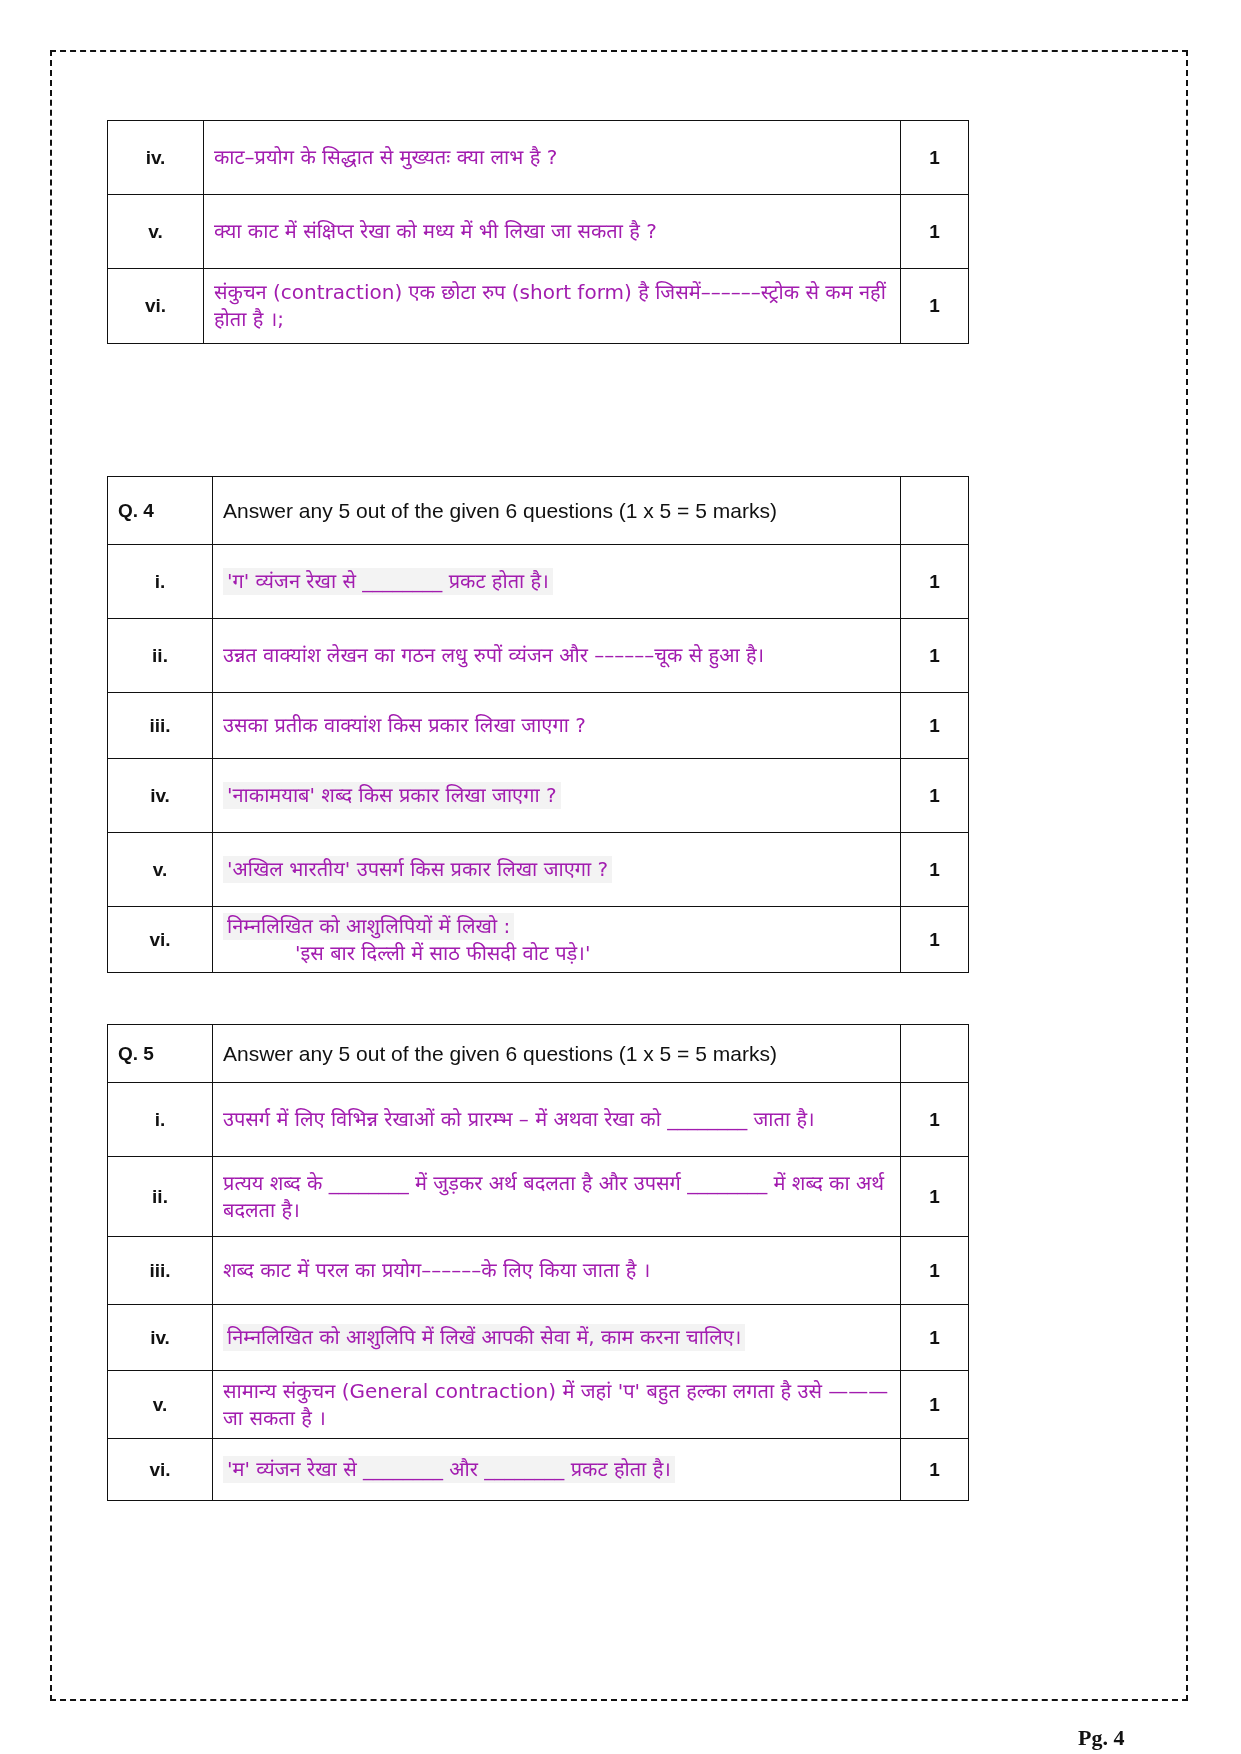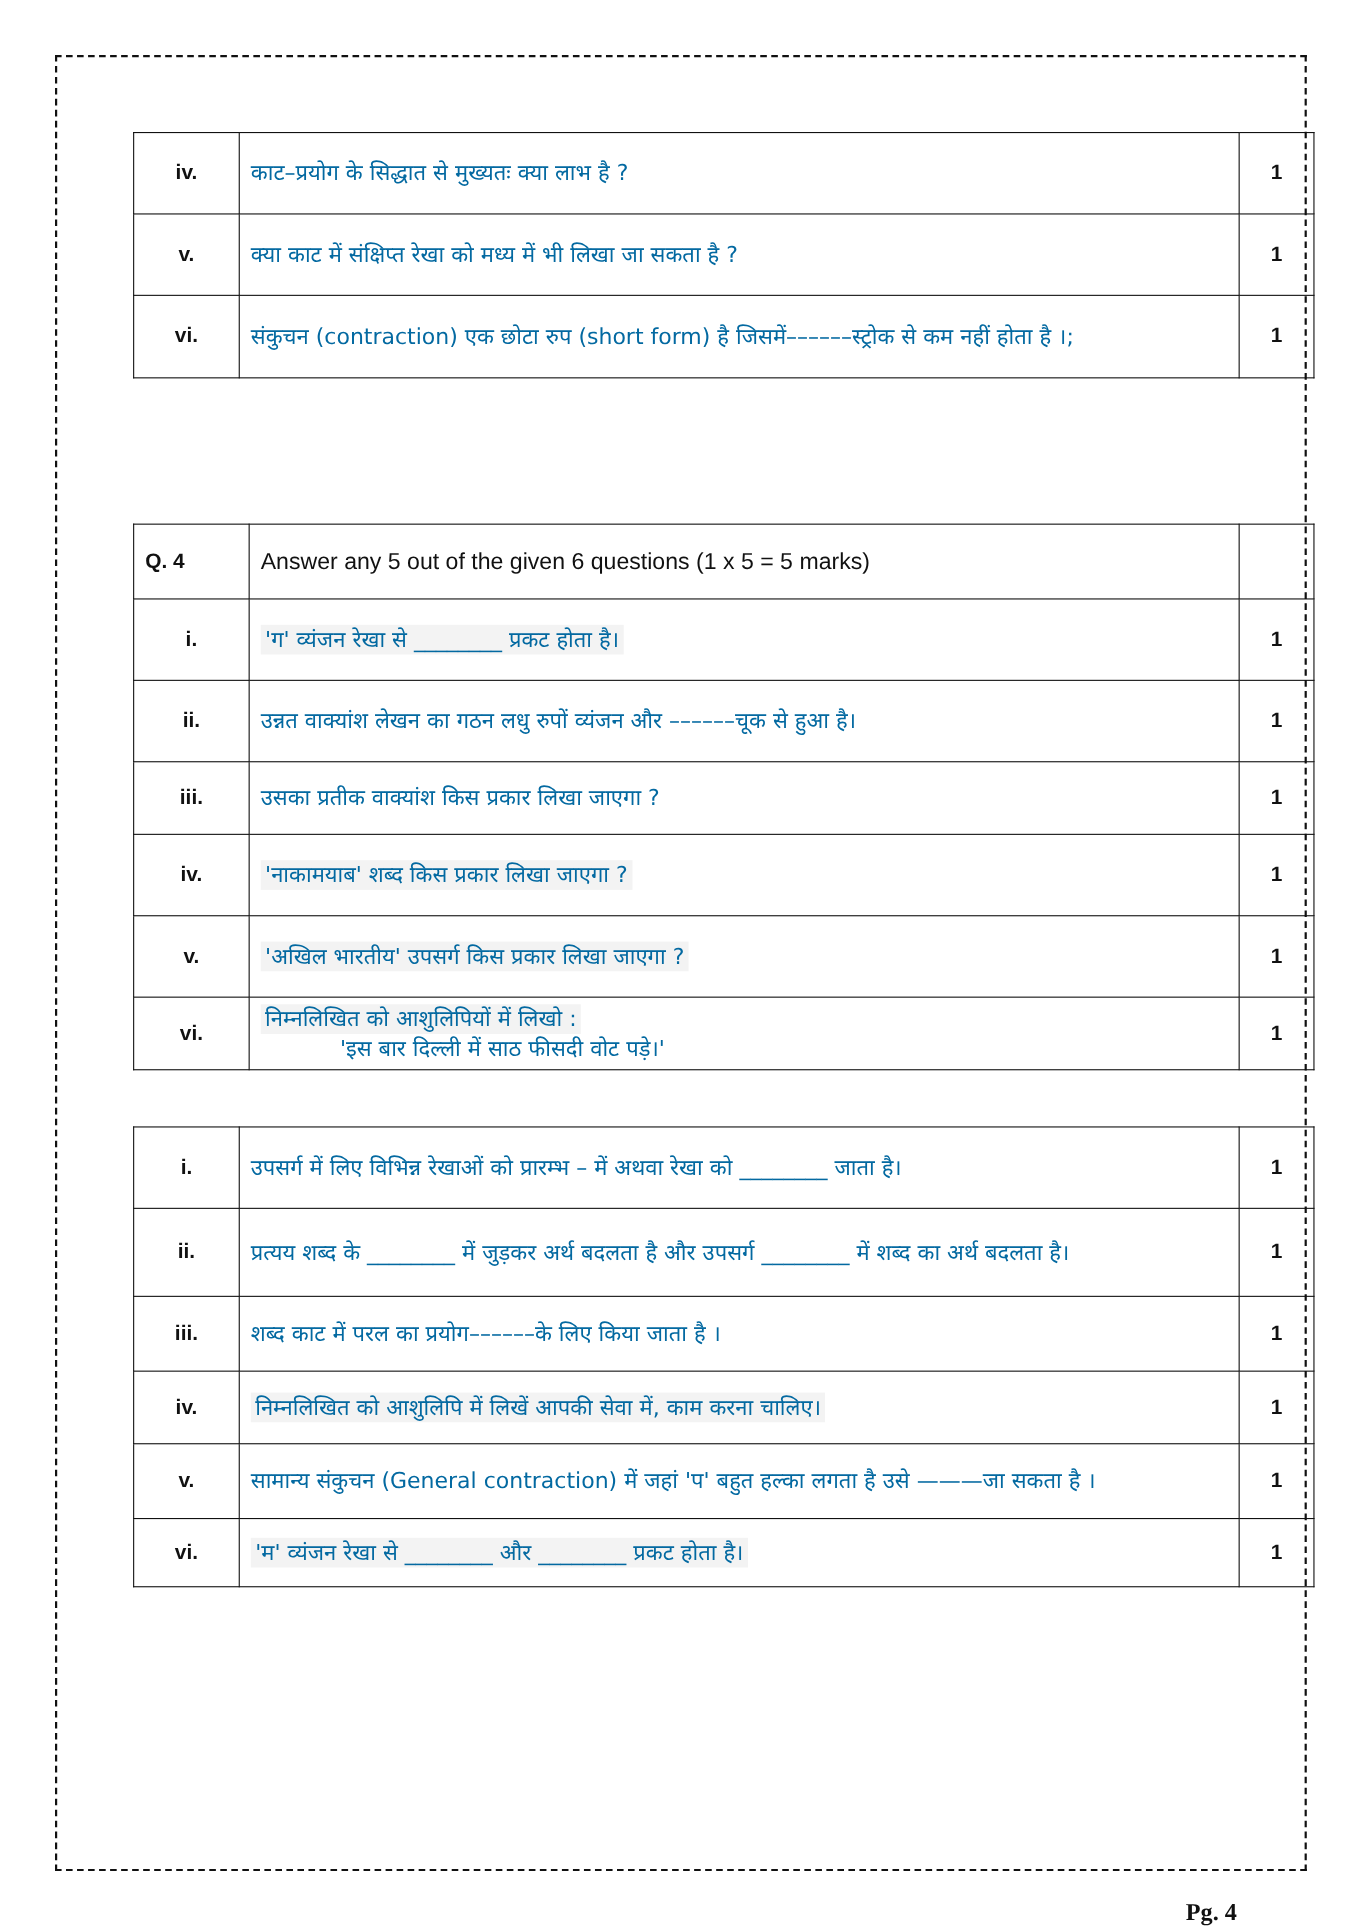--- a/index.html
+++ b/index.html
@@ -2,26 +2,26 @@
 <html><head>
 <meta charset="utf-8">
 <style>
   html, body { margin: 0; padding: 0; background: #ffffff; }
   body { width: 1241px; height: 1754px; position: relative; font-family: "DejaVu Sans", sans-serif; color: #111; }
   .page-frame {
     position: absolute; left: 50px; top: 50px; width: 1138px; height: 1651px;
     border: 2px dashed #111; box-sizing: border-box;
   }
   table.qtable {
-    position: absolute; left: 121px; width: 1074px;
+    position: absolute; left: 107px; width: 862px;
     border-collapse: collapse; table-layout: fixed;
   }
   table.qtable td { border: 1.5px solid #111; vertical-align: middle; }
   td.num { width: 93px; text-align: center; font-weight: bold; font-family: "Liberation Sans", sans-serif; font-size: 19px; }
-  td.txt { padding: 4px 10px 4px 10px; font-size: 20px; line-height: 27px; font-family: "DejaVu Sans", sans-serif; color: #0369a1; }
+  td.txt { padding: 4px 10px 4px 10px; font-size: 20px; line-height: 27px; font-family: "DejaVu Sans", sans-serif; color: #a21caf; }
   td.mark { width: 65px; text-align: center; font-weight: bold; font-family: "Liberation Sans", sans-serif; font-size: 19px; }
   td.head-txt { font-weight: normal; font-family: "Liberation Sans", sans-serif; font-size: 21px; padding-left: 10px; color:#111; }
   td.head-num { font-weight: bold; font-family: "Liberation Sans", sans-serif; font-size: 19px; text-align:left; padding-left: 10px; }
   .scan { background: #f3f3f3; display: inline-block; padding: 0 4px; }
   .indent { display:block; padding-left: 72px; }
   .pg {
     position: absolute; left: 1078px; top: 1725px;
     font-family: "Liberation Serif", serif; font-weight: bold; font-size: 22px;
   }
 </style>
@@ -88,20 +88,25 @@
       <span class="scan">निम्नलिखित को आशुलिपियों में लिखो :</span>
       <span class="indent">'इस बार दिल्ली में साठ फीसदी वोट पड़े।'</span>
     </td>
     <td class="mark">1</td>
   </tr>
 </tbody>
   </table>
 
 <table class="qtable" style="top:1024px;">
   <tbody>
+      <tr style="height:58px;">
+    <td class="num head-num">Q. 5</td>
+    <td class="head-txt">Answer any 5 out of the given 6 questions (1 x 5 = 5 marks)</td>
+    <td class="mark"></td>
+  </tr>
   <tr style="height:74px;">
     <td class="num">i.</td>
     <td class="txt">उपसर्ग में लिए विभिन्न रेखाओं को प्रारम्भ – में अथवा रेखा को ________ जाता है।</td>
     <td class="mark">1</td>
   </tr>
   <tr style="height:80px;">
     <td class="num">ii.</td>
     <td class="txt">प्रत्यय शब्द के ________ में जुड़कर अर्थ बदलता है और उपसर्ग ________ में शब्द का अर्थ बदलता है।</td>
     <td class="mark">1</td>
   </tr>

